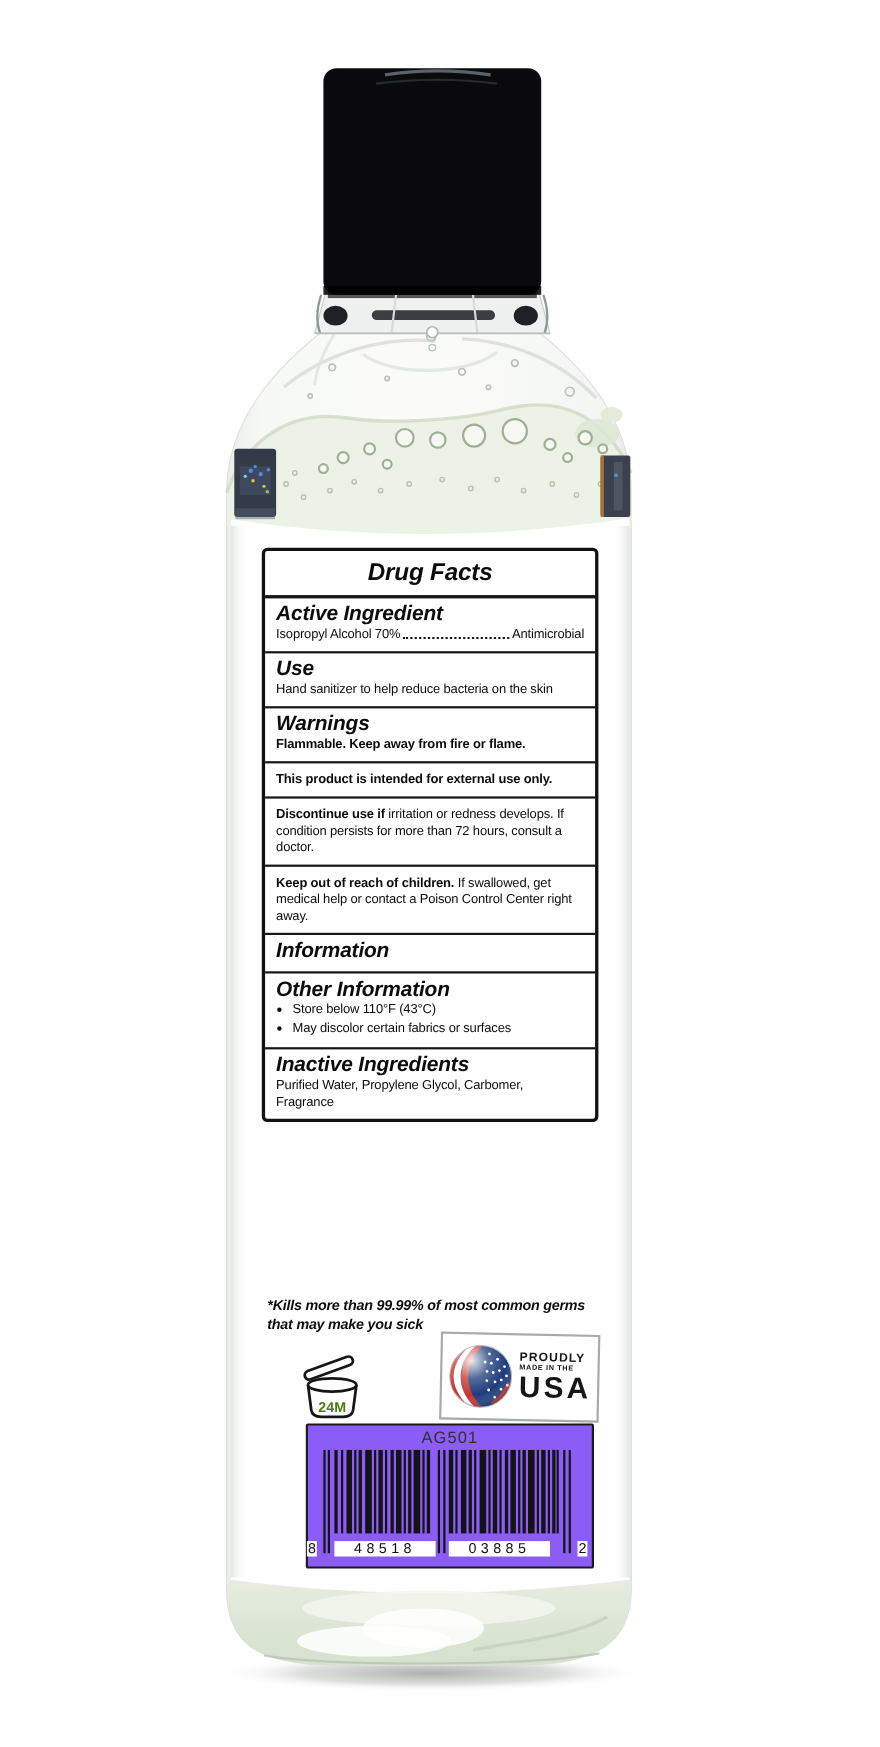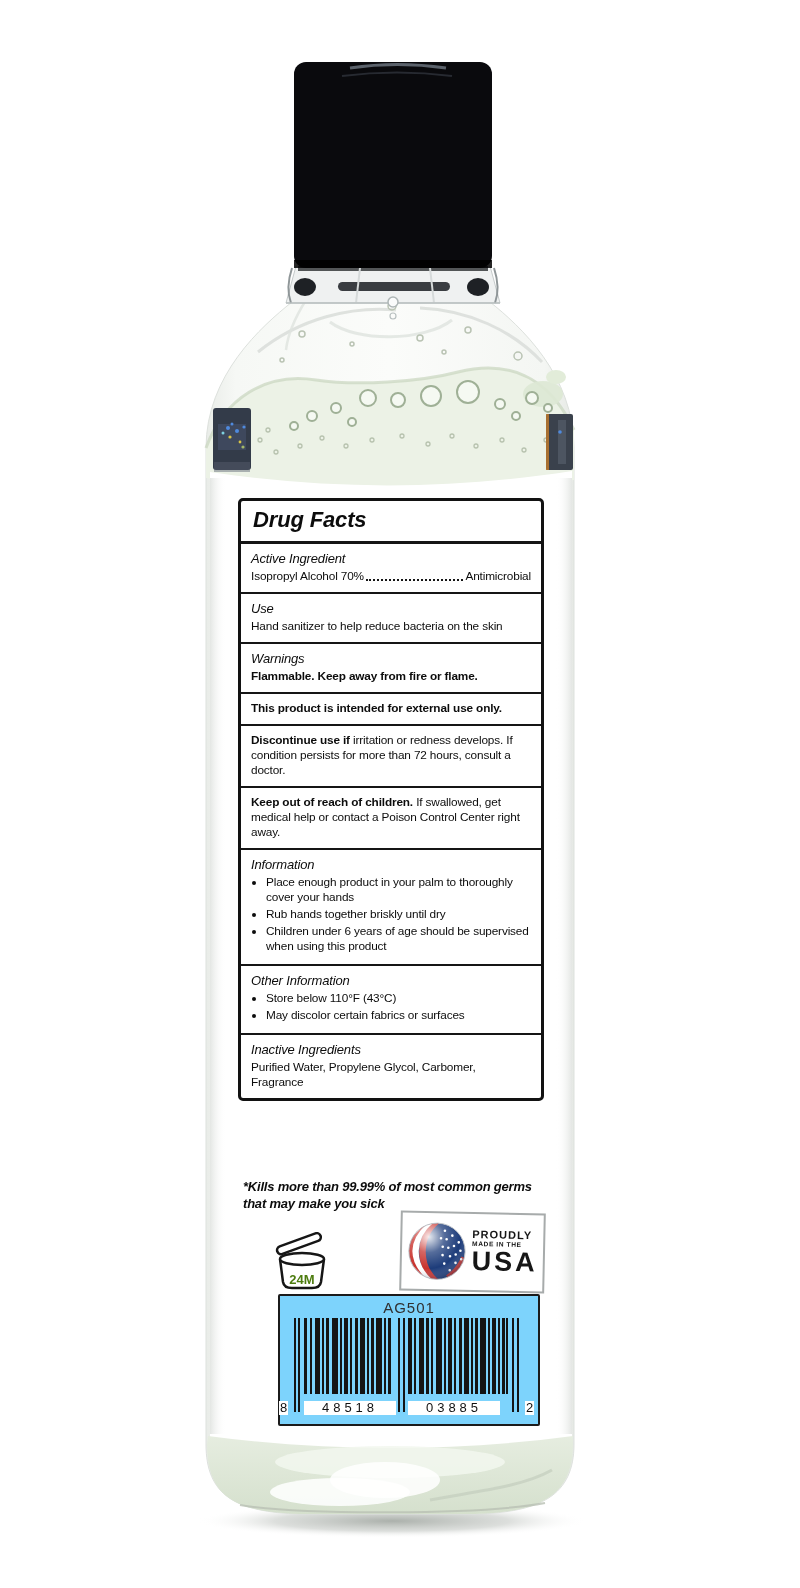--- a/index.html
+++ b/index.html
@@ -4,24 +4,24 @@
 <style>
   html,body{margin:0;padding:0;background:#fff;}
   .stage{position:relative;width:800px;height:1588px;background:#fff;overflow:hidden;
          font-family:"Liberation Sans","DejaVu Sans",sans-serif;color:#0c0c0c;}
   .stage svg.bottle{position:absolute;left:0;top:0;}
 
   
   .df-box{position:absolute;left:238px;top:498px;width:306px;box-sizing:border-box;
           border:3px solid #121212;border-radius:5px;background:transparent;letter-spacing:-0.15px;}
   .sec{padding:7px 10px 8px;border-top:2px solid #151515;font-size:11.8px;line-height:15px;}
-  .sec.first{border-top:none;}
+  .sec.first{border-top:none;text-align:center;}
   .sec.after-title{border-top:3px solid #151515;}
   .df-title{font-size:22px;line-height:26px;font-weight:bold;font-style:italic;padding:6px 12px 8px;}
-  .df-head{font-size:13px;line-height:16px;font-weight:normal;font-style:italic;margin-bottom:2px;}
+  .df-head{font-size:19px;line-height:16px;font-weight:bold;font-style:italic;margin-bottom:2px;}
   .lead{font-weight:bold;}
   .bold-line{font-weight:bold;}
   .ai-row{display:flex;align-items:flex-end;}
   .ai-leader{flex:1;border-bottom:2px dotted #151515;margin:0 2px 3px;}
   ul.df-list{margin:0;padding-left:15px;list-style:disc;}
   ul.df-list li{margin-bottom:2px;}
 
   
   .footnote{position:absolute;left:243px;top:1178px;width:312px;font-size:13px;line-height:17px;
             font-weight:bold;letter-spacing:-0.2px;font-style:italic;}
@@ -34,21 +34,21 @@
   
   .usa-badge{position:absolute;left:400px;top:1212px;width:145px;height:80px;background:#fff;
              border:2px solid #a7abab;box-sizing:border-box;display:flex;align-items:center;
              padding:3px 5px;gap:5px;transform:rotate(1.2deg);}
   .usa-text{display:flex;flex-direction:column;line-height:1;color:#161616;}
   .usa-l1{font-size:11px;font-weight:bold;letter-spacing:1px;}
   .usa-l2{font-size:6.6px;font-weight:bold;letter-spacing:0.6px;margin-top:1px;}
   .usa-l3{font-size:27px;font-weight:bold;letter-spacing:3px;margin-top:1px;}
 
   
-  .bc-box{position:absolute;left:278px;top:1294px;width:262px;height:132px;background:#7dd3fc;
+  .bc-box{position:absolute;left:278px;top:1294px;width:262px;height:132px;background:#8b5cf6;
           border:2px solid #1b1b1b;border-radius:2px;box-sizing:border-box;text-align:center;}
   .bc-sku{font-size:15px;letter-spacing:1px;color:#303030;margin-top:3px;}
   .bars{position:relative;width:258px;height:97px;margin:2px auto 0;}
   .bc-digit{position:absolute;bottom:0;font-size:13px;color:#111;background:#fff;padding:0 1px;line-height:14px;}
   .bc-dl{left:-1px;}
   .bc-g1{left:24px;width:90px;text-align:center;letter-spacing:4px;}
   .bc-g2{left:128px;width:90px;text-align:center;letter-spacing:4px;}
   .bc-dr{left:245px;}
 </style>
 </head>
@@ -240,25 +240,20 @@
     <div class="sec">
       <span class="lead">Discontinue use if</span><span> irritation or redness develops. If condition persists for more than 72 hours, consult a doctor.</span>
     </div>
 
     <div class="sec">
       <span class="lead">Keep out of reach of children.</span><span> If swallowed, get medical help or contact a Poison Control Center right away.</span>
     </div>
 
     <div class="sec">
       <div class="df-head">Information</div>
-      <ul class="df-list">
-        <li>Place enough product in your palm to thoroughly cover your hands</li>
-        <li>Rub hands together briskly until dry</li>
-        <li>Children under 6 years of age should be supervised when using this product</li>
-      </ul>
     </div>
 
     <div class="sec">
       <div class="df-head">Other Information</div>
       <ul class="df-list">
         <li>Store below 110°F (43°C)</li>
         <li>May discolor certain fabrics or surfaces</li>
       </ul>
     </div>
 

